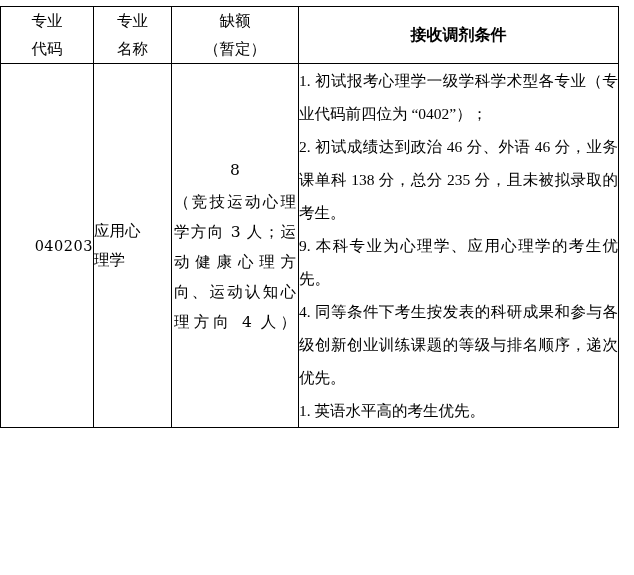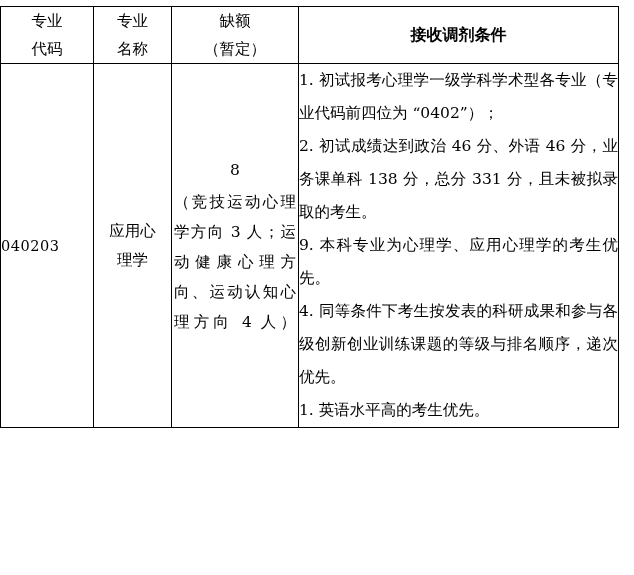--- a/index.html
+++ b/index.html
@@ -46,26 +46,25 @@
   }
   .head-cell .line {
     display: block;
     white-space: nowrap;
   }
   .head-cond {
     font-size: 16px;
     font-weight: bold;
   }
   .cell-code {
-    text-align: left;
+    text-align: right;
     font-size: 14.5px;
     letter-spacing: 0.5px;
   }
   .cell-name {
-    text-align: center;
     font-size: 15.5px;
     line-height: 29px;
     padding: 0 8px;
   }
   .cell-name .line {
     display: block;
   }
   .cell-quota {
     text-align: center;
     font-size: 15.5px;
@@ -86,20 +85,21 @@
     font-size: 15.5px;
     line-height: 33px;
     padding: 10px 12px 10px 14px;
     vertical-align: top;
   }
   .cond-item {
     display: block;
     text-indent: 0;
     margin: 0;
     text-align: justify;
+    font-family: Liberation Serif, serif;
   }
 </style>
 </head>
 <body>
 
 <div class="sheet">
   <table class="admission-table">
     <colgroup>
       <col class="c-code">
       <col class="c-name">
@@ -131,21 +131,21 @@
         <td class="cell-name">
           <span class="line">应用心</span>
           <span class="line">理学</span>
         </td>
         <td class="cell-quota">
           <span class="qnum">8</span>
           <span class="qdetail">（竞技运动心理学方向 3 人；运动健康心理方向、运动认知心理方向 4 人）</span>
         </td>
         <td class="cell-cond">
           <span class="cond-item">1. 初试报考心理学一级学科学术型各专业（专业代码前四位为 “0402”）；</span>
-          <span class="cond-item">2. 初试成绩达到政治 46 分、外语 46 分，业务课单科 138 分，总分 331 分，且未被拟录取的考生。</span>
+          <span class="cond-item">2. 初试成绩达到政治 46 分、外语 46 分，业务课单科 138 分，总分 235 分，且未被拟录取的考生。</span>
           <span class="cond-item">9. 本科专业为心理学、应用心理学的考生优先。</span>
           <span class="cond-item">4. 同等条件下考生按发表的科研成果和参与各级创新创业训练课题的等级与排名顺序，递次优先。</span>
           <span class="cond-item">1. 英语水平高的考生优先。</span>
         </td>
       </tr>
     </tbody>
   </table>
 </div>
 
 </body></html>

